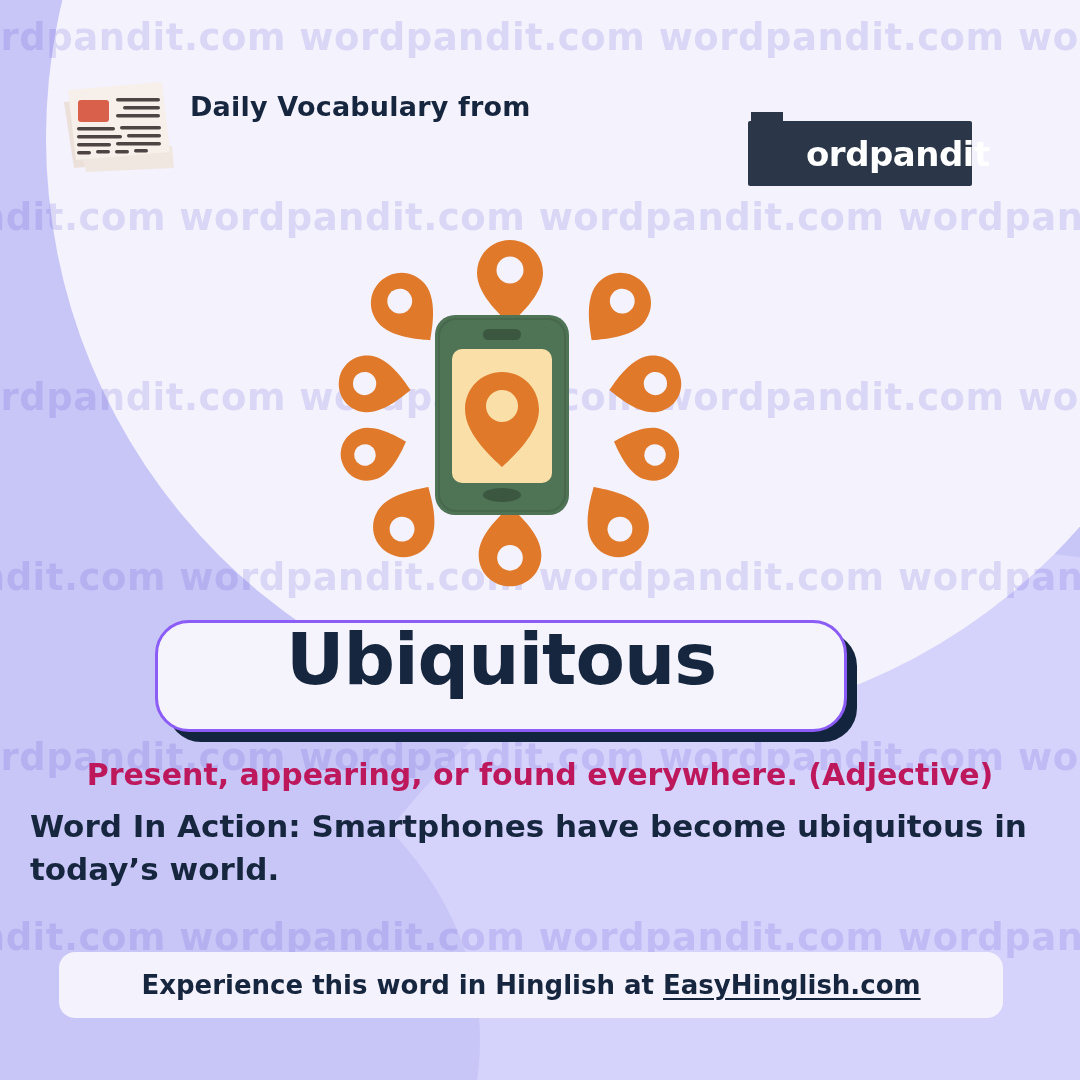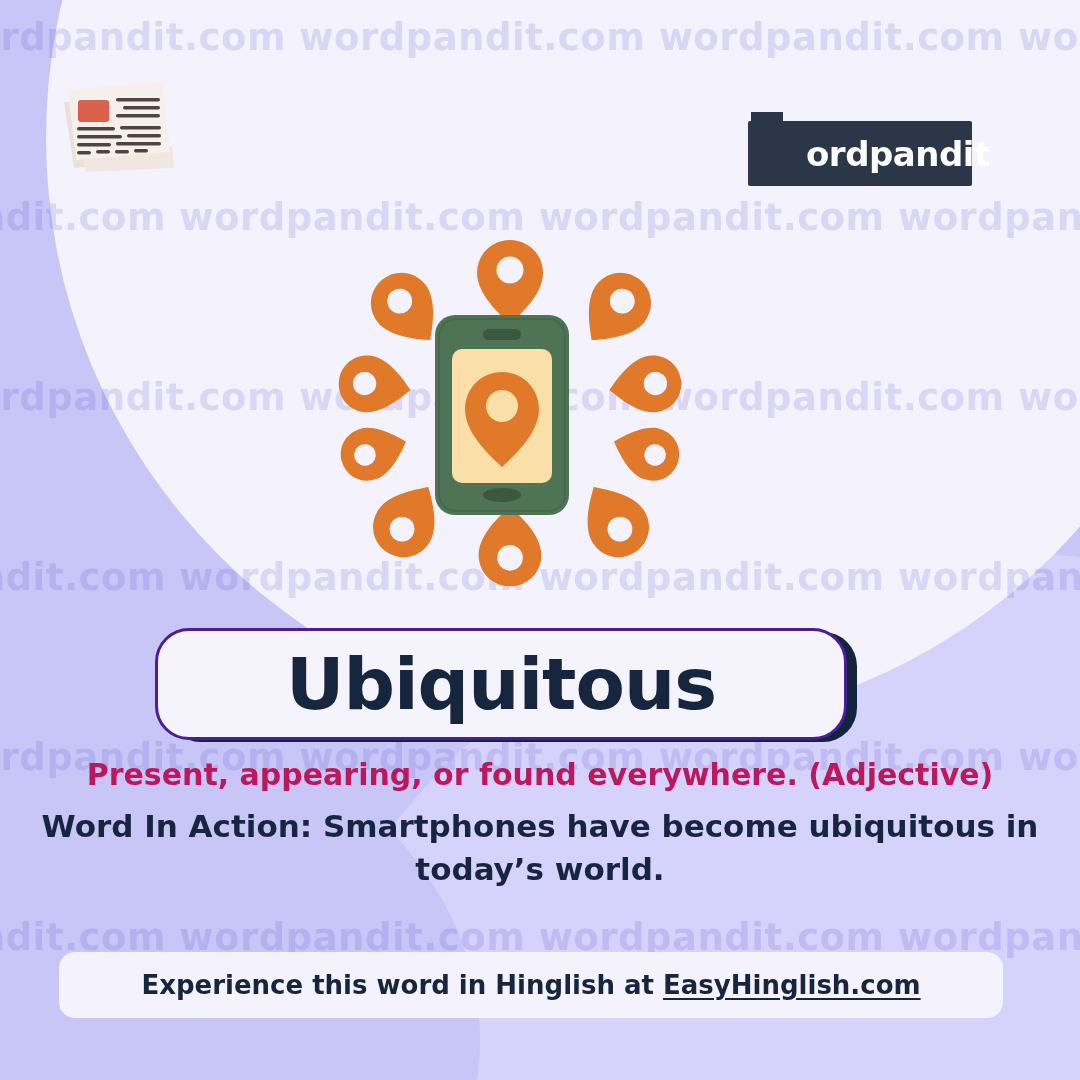--- a/index.html
+++ b/index.html
@@ -111,26 +111,26 @@
     position:absolute;left:155px;top:620px;
     width:690px;height:110px;
   }
   .word-card-shadow{
     position:absolute;left:12px;top:12px;
     width:690px;height:110px;
     background:#12243e;
     border-radius:34px;
   }
   .word-card{
-    position:absolute;left:0;top:8px;
+    position:absolute;left:0;top:0;
     width:686px;height:106px;
     background:#f5f3fc;
-    border:3px solid #4c1d95;
+    border:3px solid #8b5cf6;
     border-radius:34px;
-    display:flex;align-items:center;justify-content:center;
+    display:flex;justify-content:center;
   }
   .word-text{
     font-size:72px;
     font-weight:700;
     color:#16263f;
     font-family:"DejaVu Sans", sans-serif;
     letter-spacing:-1px;
     line-height:1;
   }
 
@@ -140,21 +140,21 @@
     width:1000px;
     text-align:center;
     font-size:30px;
     font-weight:700;
     color:#be185d;
     font-family:"DejaVu Sans", sans-serif;
   }
   .usage{
     position:absolute;left:30px;top:805px;
     width:1020px;
-    text-align:center;
+    text-align:left;
     font-size:31px;
     line-height:43px;
     font-weight:700;
     color:#16263f;
     font-family:"DejaVu Sans", sans-serif;
   }
 
   
   .footer-banner{
     position:absolute;left:59px;top:952px;
@@ -216,20 +216,21 @@
         <rect x="25" y="71" width="34" height="3.4" rx="1.7" fill="#4e4443"></rect>
         <rect x="64" y="70" width="45" height="3.4" rx="1.7" fill="#4e4443"></rect>
         <rect x="25" y="79" width="14" height="3.4" rx="1.7" fill="#4e4443"></rect>
         <rect x="44" y="78" width="14" height="3.4" rx="1.7" fill="#4e4443"></rect>
         <rect x="63" y="78" width="14" height="3.4" rx="1.7" fill="#4e4443"></rect>
         <rect x="82" y="77" width="14" height="3.4" rx="1.7" fill="#4e4443"></rect>
       </svg>
     </div>
 
     <div class="header-title">
+      <div>Daily Vocabulary from</div>
     </div>
 
     <div class="logo">
       <div class="logo-mark">
         <svg viewBox="0 0 44 78" width="44" height="78">
           <path d="M6 4 h32 v60 l-16 -16 l-16 16 Z" fill="#2b3748"></path>
         </svg>
       </div>
       <span class="logo-text">ordpandit</span>
     </div>

